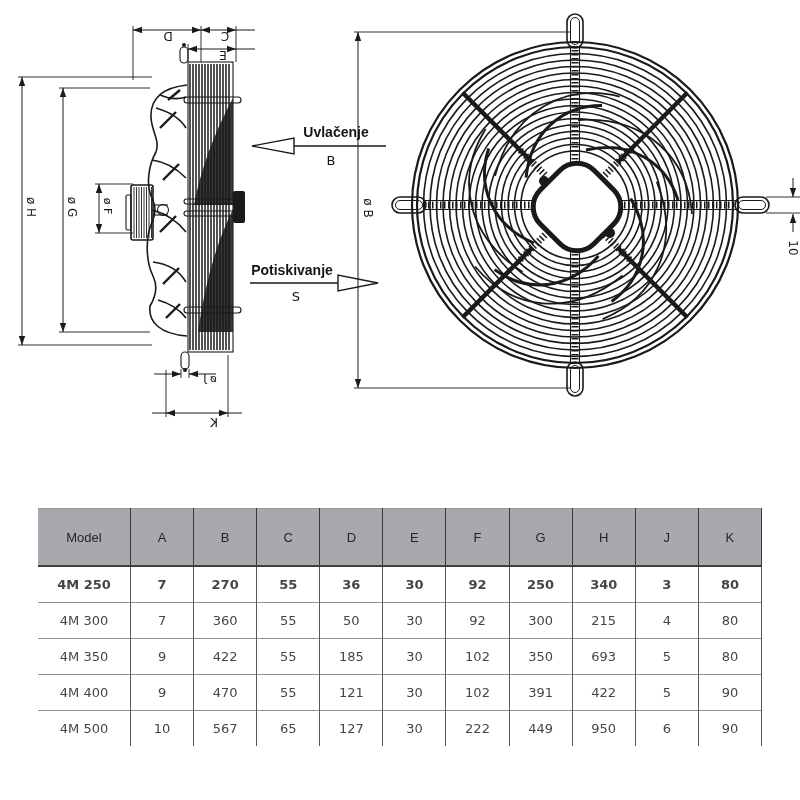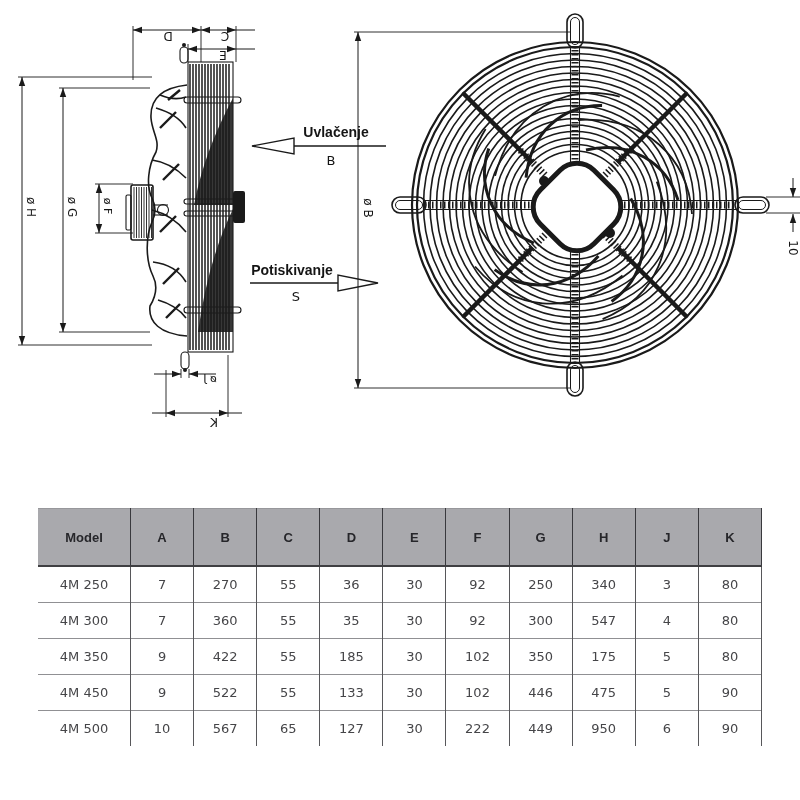--- a/index.html
+++ b/index.html
@@ -11,29 +11,29 @@
   .flowlbl{font-size:14px;font-weight:bold;font-family:"Liberation Sans",sans-serif;}
   .flowcode{font-size:13px;font-family:"DejaVu Sans",sans-serif;}
   .ln{stroke:var(--line,#1a1a1a);fill:none;}
   .dim{stroke-width:1;}
   .ext{stroke-width:0.9;}
   .part{stroke-width:1.6;}
   .thin{stroke-width:1.1;}
   
   table.spec{position:absolute;left:38px;top:508px;width:724px;border-collapse:collapse;
              table-layout:fixed;}
-  table.spec th{background:var(--header-bg,#a9a9ad);height:54px;font-size:13px;font-weight:bold;
+  table.spec th{background:var(--header-bg,#a9a9ad);height:54px;font-size:13px;font-weight:normal;
                 color:#26262a;border-right:1px solid #39393d;border-top:1px solid #97979b;
                 text-align:center;font-family:"Liberation Sans",sans-serif;}
   table.spec th:last-child{border-right:1px solid #39393d;}
   table.spec thead tr{border-bottom:2px solid #3f3f42;}
   table.spec td{height:33px;text-align:center;font-size:13px;color:#454548;
                 border-right:1px solid #57575a;border-top:1px solid #909093;
                 font-family:"DejaVu Sans",sans-serif;}
-  table.spec tbody tr:first-child td{border-top:none;}
+  table.spec tbody tr:first-child td{border-top:none;font-weight:bold;}
 </style>
 </head>
 <body>
 
 <div class="canvas">
 
 <svg width="800" height="460" viewBox="0 0 800 460" style="position:absolute;left:0;top:0;">
   <defs>
     <marker id="arr" markerWidth="11" markerHeight="9" refX="9.5" refY="4" orient="auto-start-reverse" markerUnits="userSpaceOnUse">
       <path d="M0.5,0.8 L9.5,4 L0.5,7.2 z" fill="#1a1a1a"></path>
@@ -318,51 +318,51 @@
           <td>250</td>
           <td>340</td>
           <td>3</td>
           <td>80</td>
         </tr>
         <tr>
           <td>4M 300</td>
           <td>7</td>
           <td>360</td>
           <td>55</td>
-          <td>35</td>
+          <td>50</td>
           <td>30</td>
           <td>92</td>
           <td>300</td>
-          <td>547</td>
+          <td>215</td>
           <td>4</td>
           <td>80</td>
         </tr>
         <tr>
           <td>4M 350</td>
           <td>9</td>
           <td>422</td>
           <td>55</td>
           <td>185</td>
           <td>30</td>
           <td>102</td>
           <td>350</td>
-          <td>175</td>
+          <td>693</td>
           <td>5</td>
           <td>80</td>
         </tr>
         <tr>
-          <td>4M 450</td>
+          <td>4M 400</td>
           <td>9</td>
-          <td>522</td>
+          <td>470</td>
           <td>55</td>
-          <td>133</td>
+          <td>121</td>
           <td>30</td>
           <td>102</td>
-          <td>446</td>
-          <td>475</td>
+          <td>391</td>
+          <td>422</td>
           <td>5</td>
           <td>90</td>
         </tr>
         <tr>
           <td>4M 500</td>
           <td>10</td>
           <td>567</td>
           <td>65</td>
           <td>127</td>
           <td>30</td>

